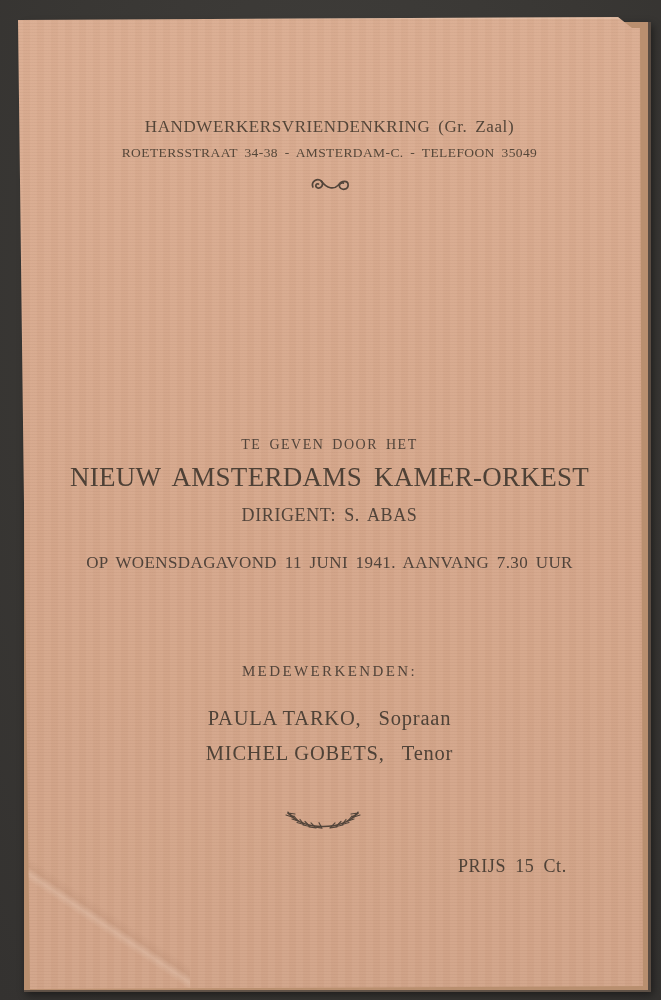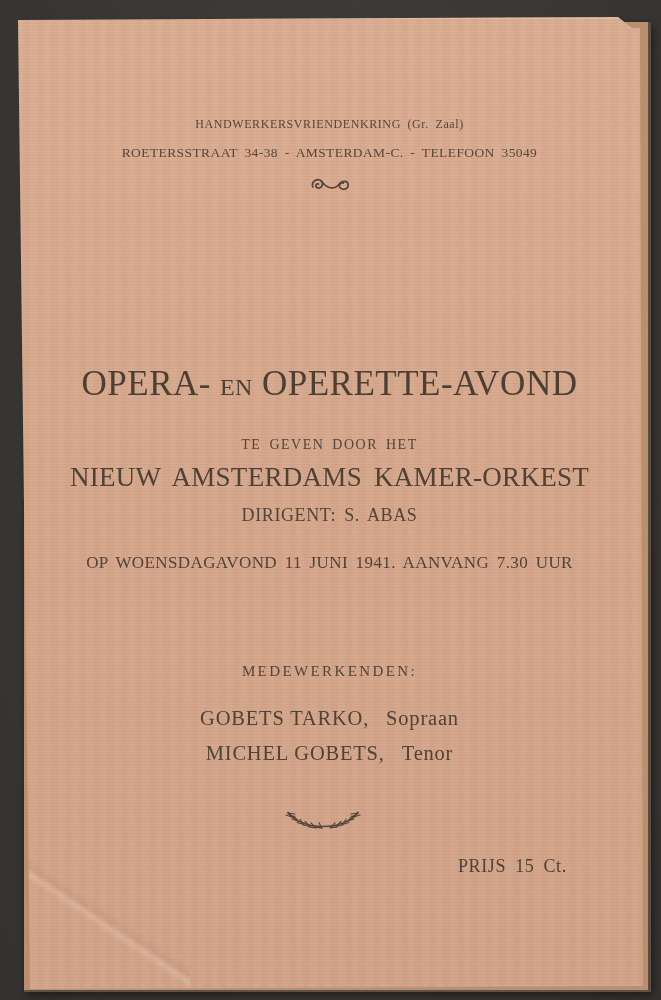--- a/index.html
+++ b/index.html
@@ -30,21 +30,21 @@
   }
   .crease {
     position:absolute; left:4px; top:840px; width:170px; height:132px;
     background: linear-gradient(34deg, rgba(0,0,0,0) 46%, rgba(255,246,236,0.16) 49%, rgba(110,65,40,0.07) 52%, rgba(0,0,0,0) 56%);
     pointer-events:none;
   }
   .txt {
     position:absolute; left:0; width:100%; text-align:center;
     color:#52443a; white-space:nowrap; line-height:1.1;
   }
-  .venue-name    { top:101px; font-size:12px; letter-spacing:0.6px; word-spacing:3px; color:#554639; }
+  .venue-name    { top:101px; font-size:17px; letter-spacing:0.6px; word-spacing:3px; color:#554639; }
   .venue-address { top:129px; font-size:13.5px; letter-spacing:0.4px; word-spacing:3px; color:#564739; }
   .series-title  { top:296px; font-size:24px; letter-spacing:2.6px; word-spacing:6px; color:#544538; }
   .main-title    { top:348px; font-size:35px; letter-spacing:0.5px; color:#4c4035; }
   .main-title .connector { font-size:24px; margin:0 9px; letter-spacing:0.5px; }
   .given-by      { top:420px; font-size:14px; letter-spacing:1.5px; word-spacing:3px; }
   .orchestra     { top:446px; font-size:27px; letter-spacing:0.3px; word-spacing:5px; color:#4e4136; }
   .conductor     { top:489px; font-size:18px; letter-spacing:0.6px; word-spacing:3px; }
   .date-line     { top:537px; font-size:17px; letter-spacing:0.4px; word-spacing:3px; color:#50433a; }
   .performers-heading { top:646px; font-size:15px; letter-spacing:2.4px; }
   .performer-1   { top:690px; }
@@ -72,33 +72,30 @@
 
     <div class="ornament swirl-wrap">
       <svg viewBox="0 0 44 22">
         <path d="M4 13 C2 7 9 3 13 7 C16 10 13 15 9 14 C6 13 7 9 10 10" stroke-width="1.8"></path>
         <path d="M13 7 C19 15 26 16 31 11" stroke-width="1.8"></path>
         <path d="M31 11 C34 6 41 6 41 11 C41 16 34 17 32 13 C31 10 34 8 36 9" stroke-width="1.8"></path>
       </svg>
     </div>
 
 
-    <div class="txt main-title">
-      <span>OPERA-</span><span class="connector">EN</span><span>OPERETTE-AVOND</span>
-    </div>
 
     <div class="txt given-by">TE GEVEN DOOR HET</div>
     <div class="txt orchestra">NIEUW AMSTERDAMS KAMER-ORKEST</div>
     <div class="txt conductor">DIRIGENT: S. ABAS</div>
     <div class="txt date-line">OP WOENSDAGAVOND 11 JUNI 1941. AANVANG 7.30 UUR</div>
 
     <div class="txt performers-heading">MEDEWERKENDEN:</div>
 
     <div class="txt performer performer-1">
-      <span>GOBETS TARKO,</span><span class="role">Sopraan</span>
+      <span>PAULA TARKO,</span><span class="role">Sopraan</span>
     </div>
     <div class="txt performer performer-2">
       <span>MICHEL GOBETS,</span><span class="role">Tenor</span>
     </div>
 
     <div class="ornament laurel-wrap">
       <svg viewBox="0 0 76 30">
         <path d="M3 6 C20 24 56 24 73 6" stroke-width="1.6"></path>
         <path d="M3 6 l7 1 M3 6 l6 4
                  M7 10 l-6 -2 M7 10 l-4 -5

